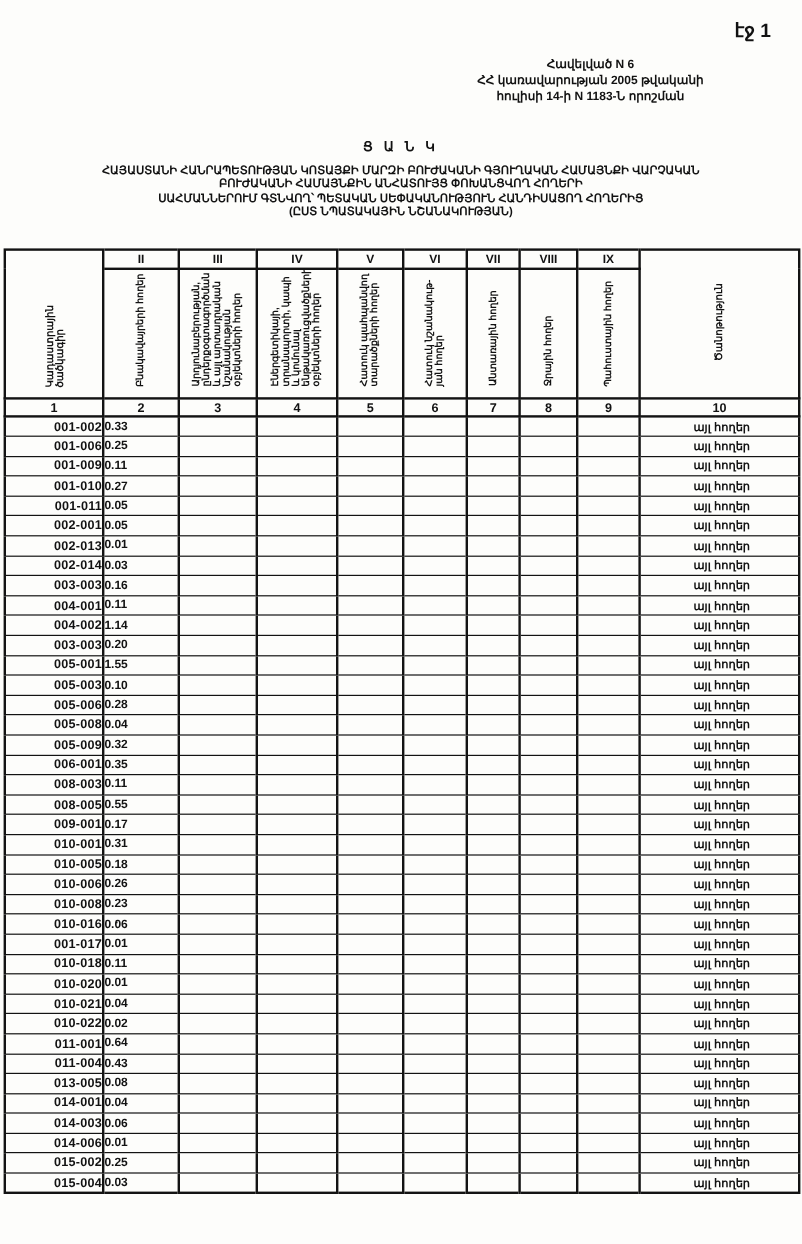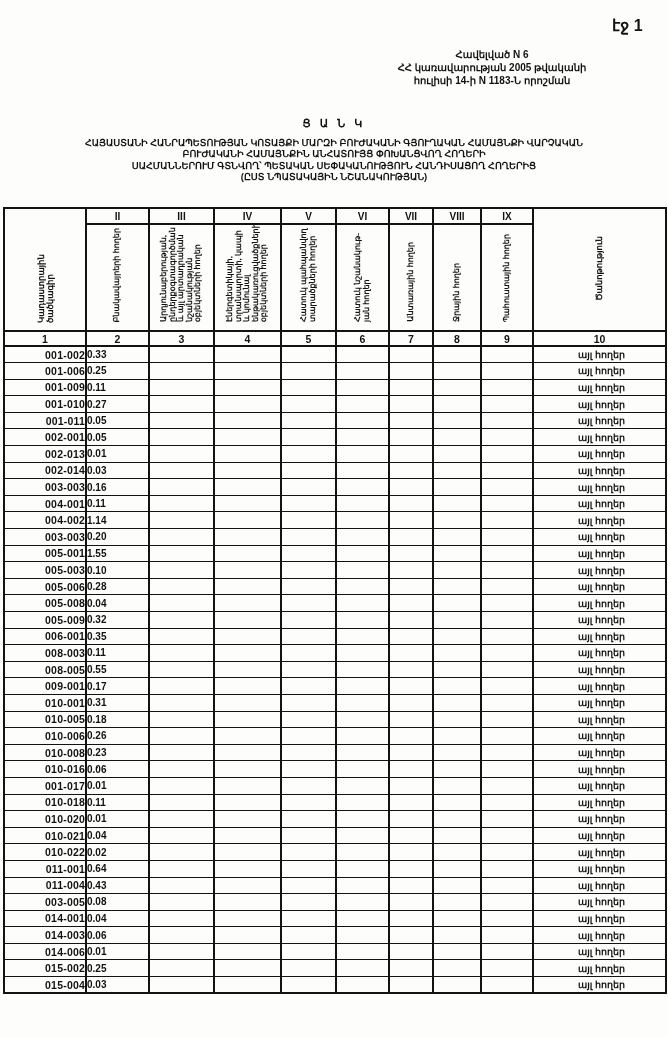--- a/index.html
+++ b/index.html
@@ -549,21 +549,21 @@
     <td></td>
     <td></td>
     <td></td>
     <td></td>
     <td></td>
     <td></td>
     <td class="note">այլ հողեր</td>
   </tr>
 
   <tr class="data">
-    <td class="code">003-005</td>
+    <td class="code">013-005</td>
     <td class="value">0.08</td>
     <td></td>
     <td></td>
     <td></td>
     <td></td>
     <td></td>
     <td></td>
     <td></td>
     <td class="note">այլ հողեր</td>
   </tr>

